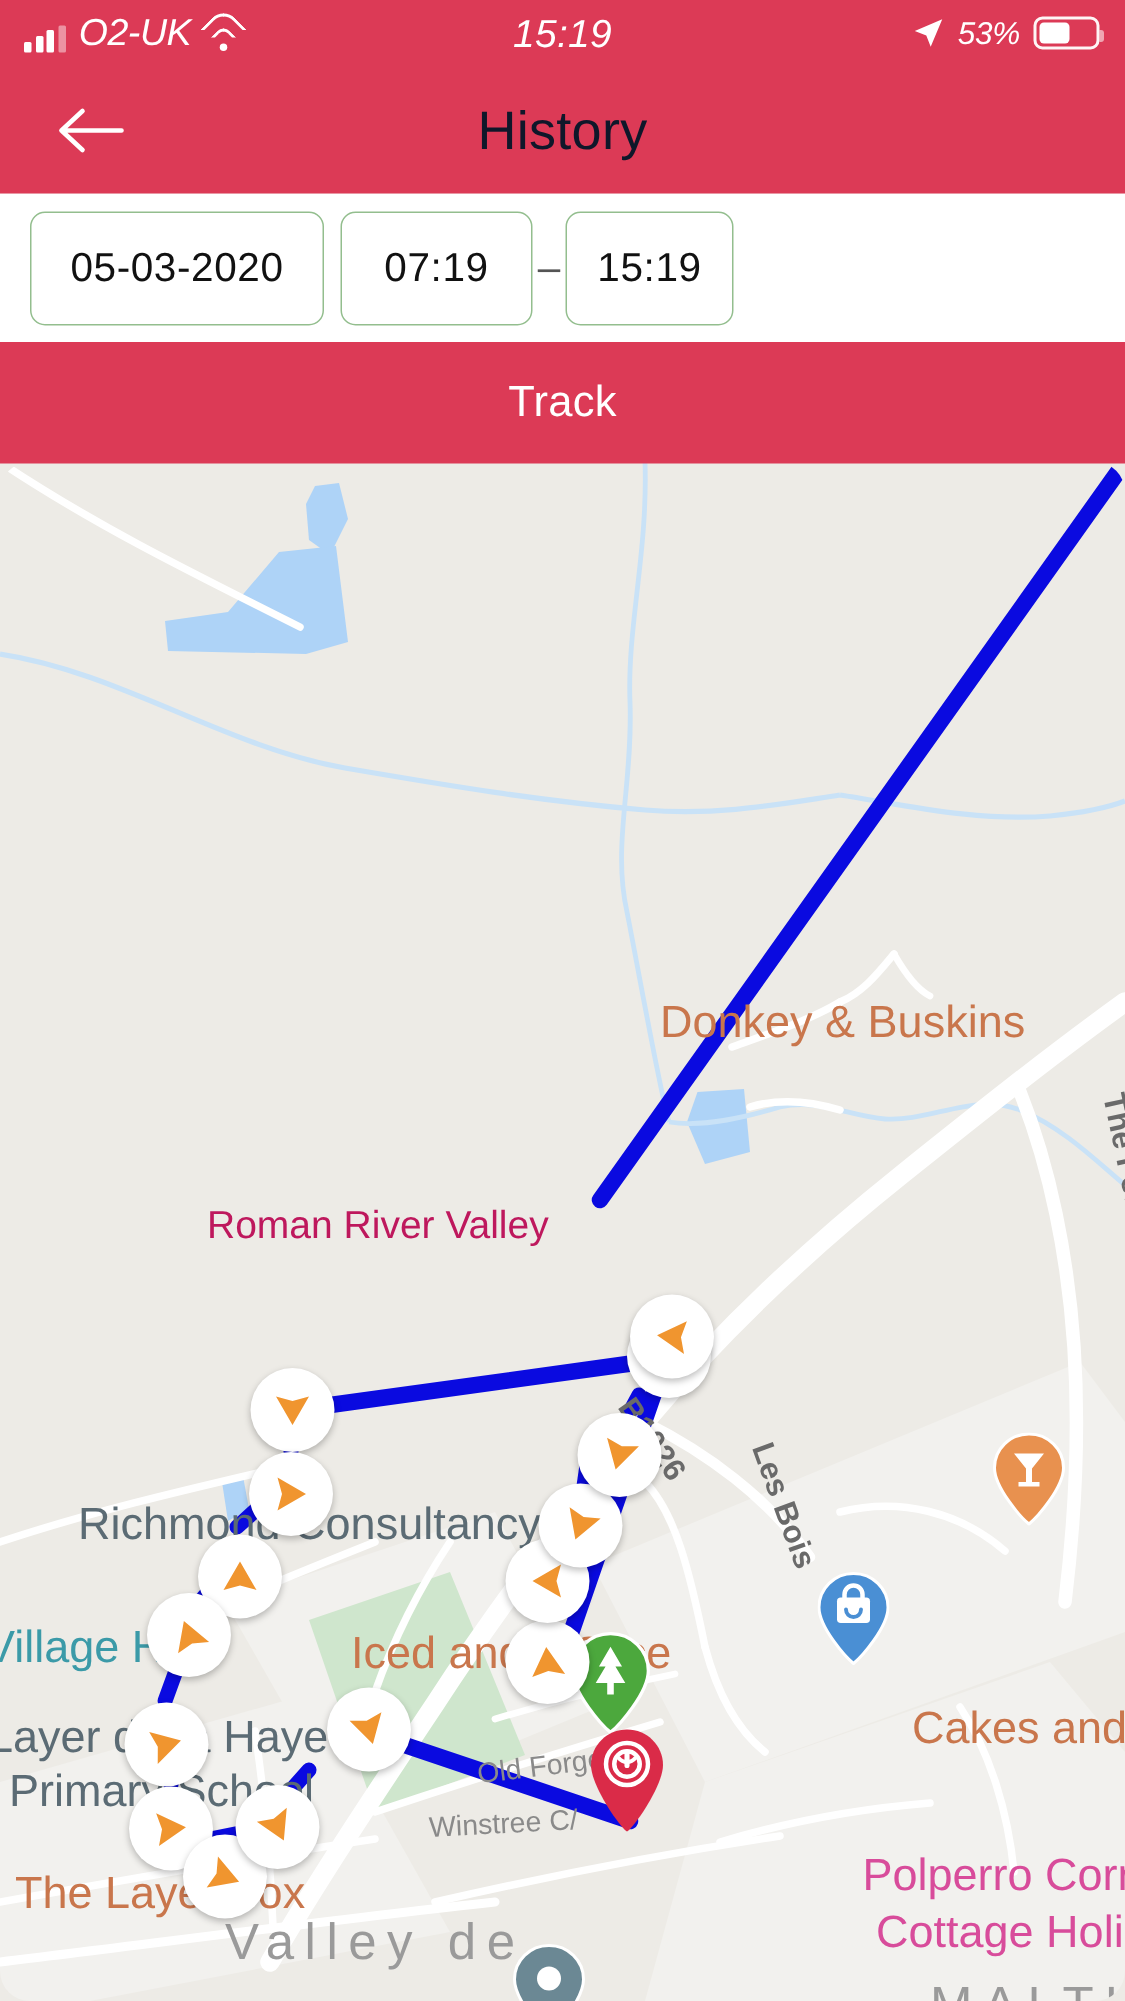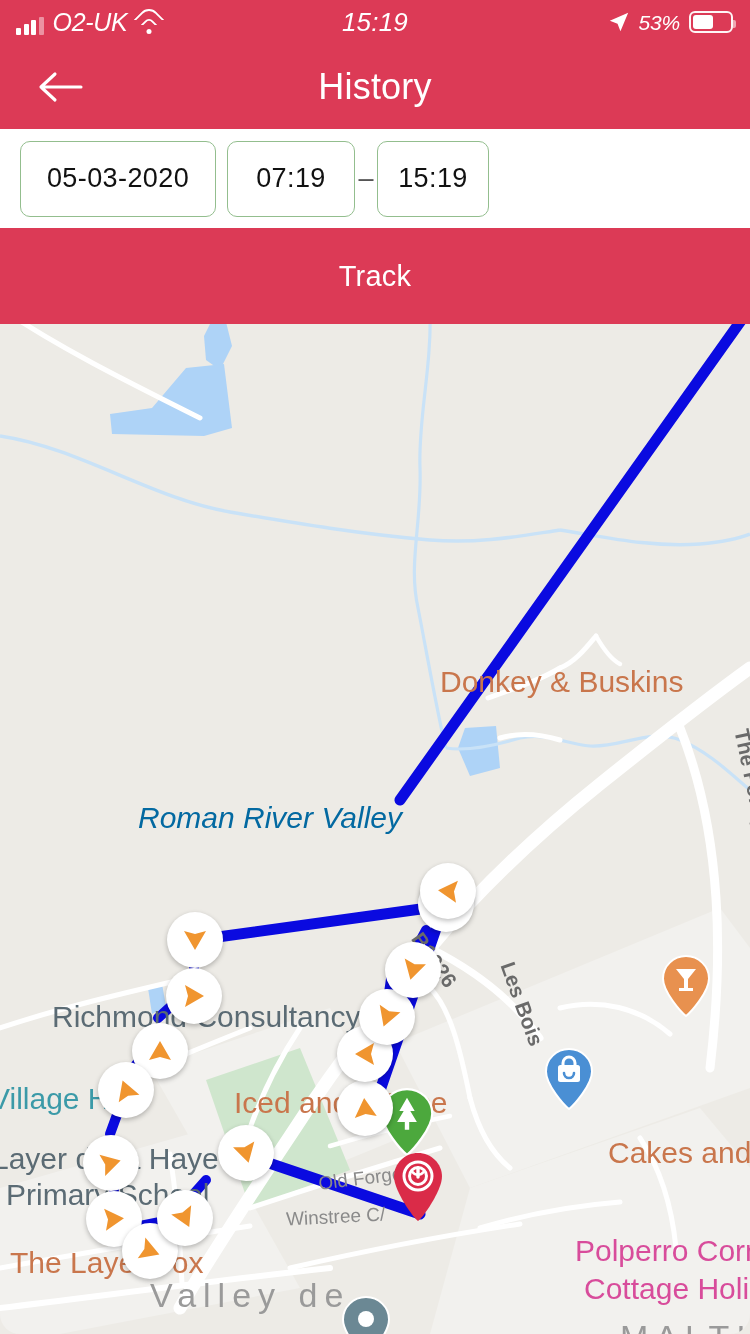--- a/index.html
+++ b/index.html
@@ -66,41 +66,41 @@
     background:#DC3A56; z-index:39;
   }
   .back-btn {
     position:absolute; left:33px; top:50%; transform:translateY(-50%);
     width:56px; height:56px; display:flex; align-items:center;
     justify-content:center; cursor:pointer;
   }
   .page-title {
     position:absolute; left:0; right:0; top:50%;
     transform:translateY(-50%); text-align:center;
-    color:#ffffff; font-size:36px; font-weight:400; letter-spacing:.2px;
+    color:#0f172a; font-size:36px; font-weight:400; letter-spacing:.2px;
   }
 
   
   .filterbar {
     position:absolute; top:129px; left:0; width:750px; height:99px;
     background:#fff; display:flex; align-items:center; z-index:38;
   }
   .fld {
     border:1.6px solid #93BE8E; border-radius:10px; background:#fff;
     height:76px; display:flex; align-items:center; justify-content:center;
     color:#111; font-size:27px; letter-spacing:.4px; cursor:pointer;
   }
   .fld-date { margin-left:20px; width:196px; }
   .fld-from { margin-left:11px; width:128px; }
   .dash { width:22px; text-align:center; color:#555; font-size:27px; }
   .fld-to { width:112px; }
 
   
   .tabs {
-    position:absolute; top:228px; left:0; width:750px; height:96px;
+    position:absolute; top:228px; left:0; width:750px; height:81px;
     display:flex; z-index:37;
   }
   .tab {
     flex:1; background:#DC3A56; color:#fff; font-size:29px;
     display:flex; align-items:center; justify-content:center;
     cursor:pointer; letter-spacing:.2px;
   }
   .tab + .tab { border-left:2px solid #ffffff; }
 
   
@@ -110,21 +110,21 @@
   }
   .map svg { position:absolute; inset:0; }
 
   .map-label {
     position:absolute; white-space:nowrap; pointer-events:none;
     font-family:"Liberation Sans", sans-serif;
   }
   .lbl-poi   { color:#C9764C; font-size:30px; }
   .lbl-grey  { color:#5B6B74; font-size:30px; }
   .lbl-teal  { color:#3B9AA8; font-size:30px; }
-  .lbl-park  { color:#0369a1; font-size:30px; font-style:italic; }
+  .lbl-park  { color:#be185d; font-size:26px; }
   .lbl-pink  { color:#D84C9B; font-size:30px; }
   .lbl-road  { color:#6A6A6A; font-size:21px; font-weight:700; }
   .lbl-road-s{ color:#8A8A8A; font-size:19px; }
   .lbl-town  { color:#9A9A9A; font-size:34px; letter-spacing:7px; }
 
   
   .pin { position:absolute; width:48px; height:62px; }
   .pin svg { width:100%; height:100%; position:static; }
 
   

